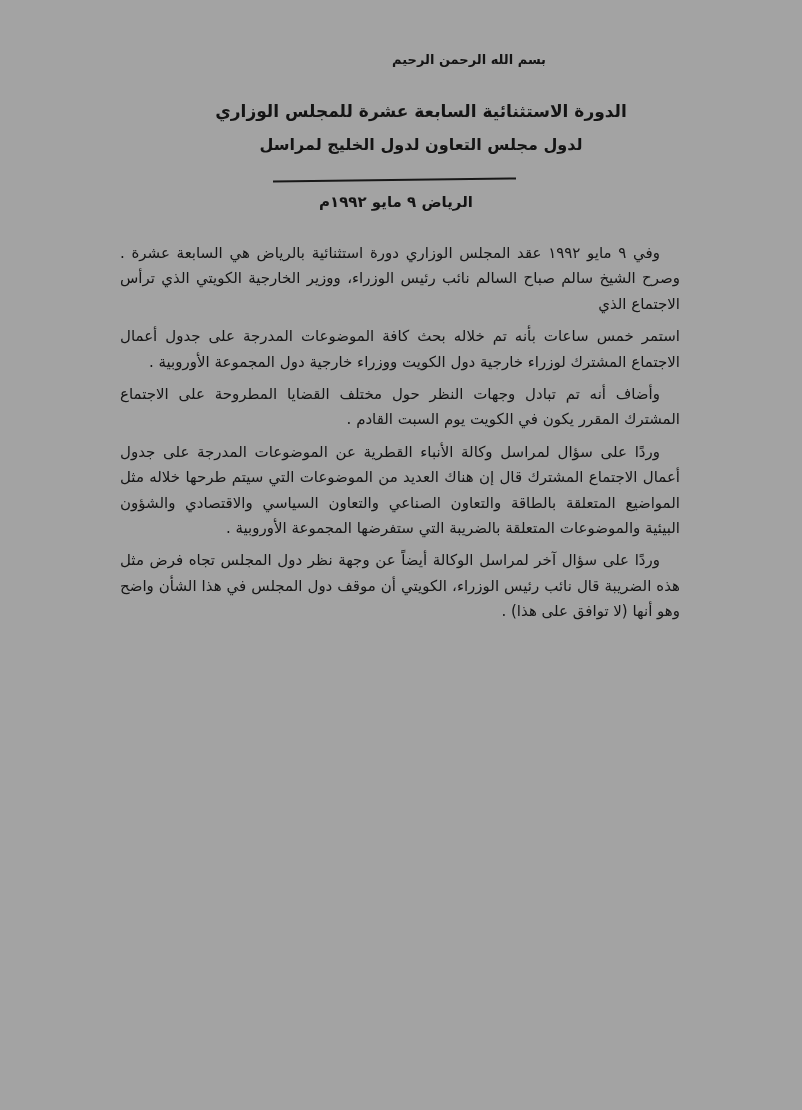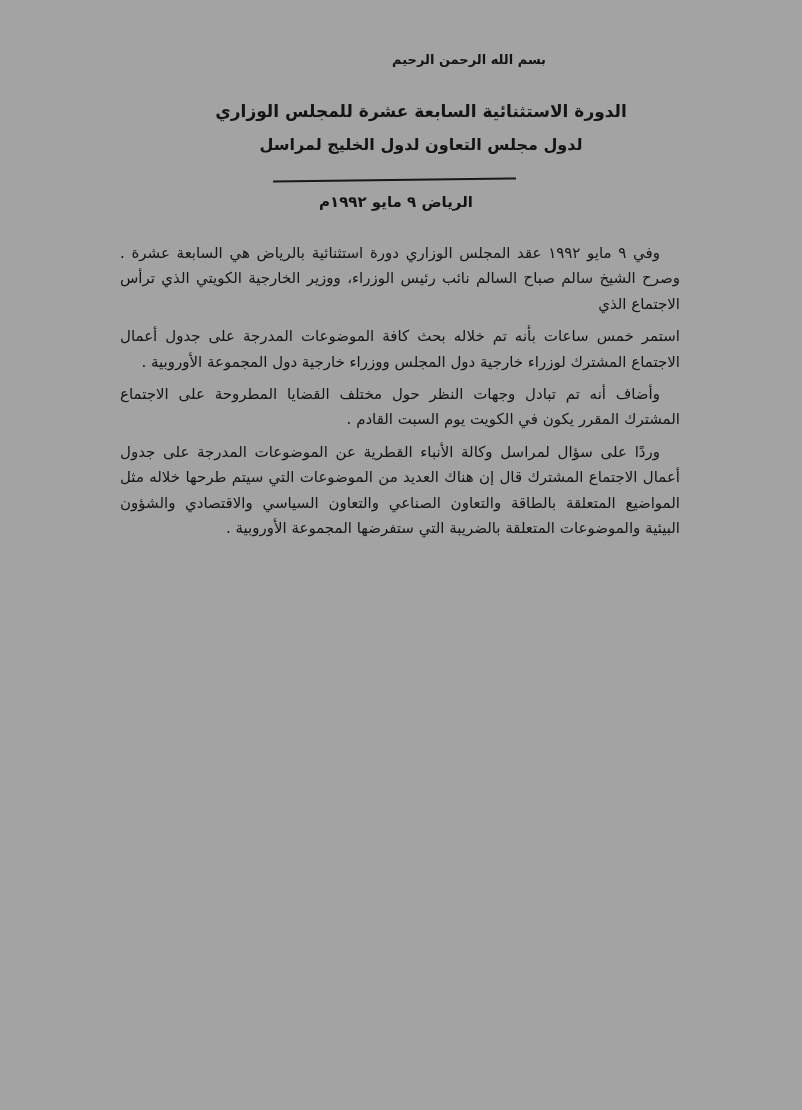--- a/index.html
+++ b/index.html
@@ -93,18 +93,19 @@
     <div class="title-line1">الدورة الاستثنائية السابعة عشرة للمجلس الوزاري</div>
     <div class="title-line2">لدول مجلس التعاون لدول الخليج لمراسل</div>
   </div>
 
   <div class="title-rule"></div>
 
   <div class="dateline">الرياض ٩ مايو ١٩٩٢م</div>
 
   <div class="body-text">
     <p class="indent">وفي ٩ مايو ١٩٩٢ عقد المجلس الوزاري دورة استثنائية بالرياض هي السابعة عشرة . وصرح الشيخ سالم صباح السالم نائب رئيس الوزراء، ووزير الخارجية الكويتي الذي ترأس الاجتماع الذي</p>
-    <p>استمر خمس ساعات بأنه تم خلاله بحث كافة الموضوعات المدرجة على جدول أعمال الاجتماع المشترك لوزراء خارجية دول المجلس ووزراء خارجية دول المجموعة الأوروبية .</p>
+    <p>استمر خمس ساعات بأنه تم خلاله بحث كافة الموضوعات المدرجة على جدول أعمال الاجتماع المشترك لوزراء خارجية دول الكويت ووزراء خارجية دول المجموعة الأوروبية .</p>
     <p class="indent">وأضاف أنه تم تبادل وجهات النظر حول مختلف القضايا المطروحة على الاجتماع المشترك المقرر يكون في الكويت يوم السبت القادم .</p>
     <p class="indent">وردًا على سؤال لمراسل وكالة الأنباء القطرية عن الموضوعات المدرجة على جدول أعمال الاجتماع المشترك قال إن هناك العديد من الموضوعات التي سيتم طرحها خلاله مثل المواضيع المتعلقة بالطاقة والتعاون الصناعي والتعاون السياسي والاقتصادي والشؤون البيئية والموضوعات المتعلقة بالضريبة التي ستفرضها المجموعة الأوروبية .</p>
+    <p class="indent">وردًا على سؤال آخر لمراسل الوكالة أيضاً عن وجهة نظر دول المجلس تجاه فرض مثل هذه الضريبة قال نائب رئيس الوزراء، الكويتي أن موقف دول المجلس في هذا الشأن واضح وهو أنها (لا توافق على هذا) .</p>
   </div>
 
 </div>
 
 </body></html>

